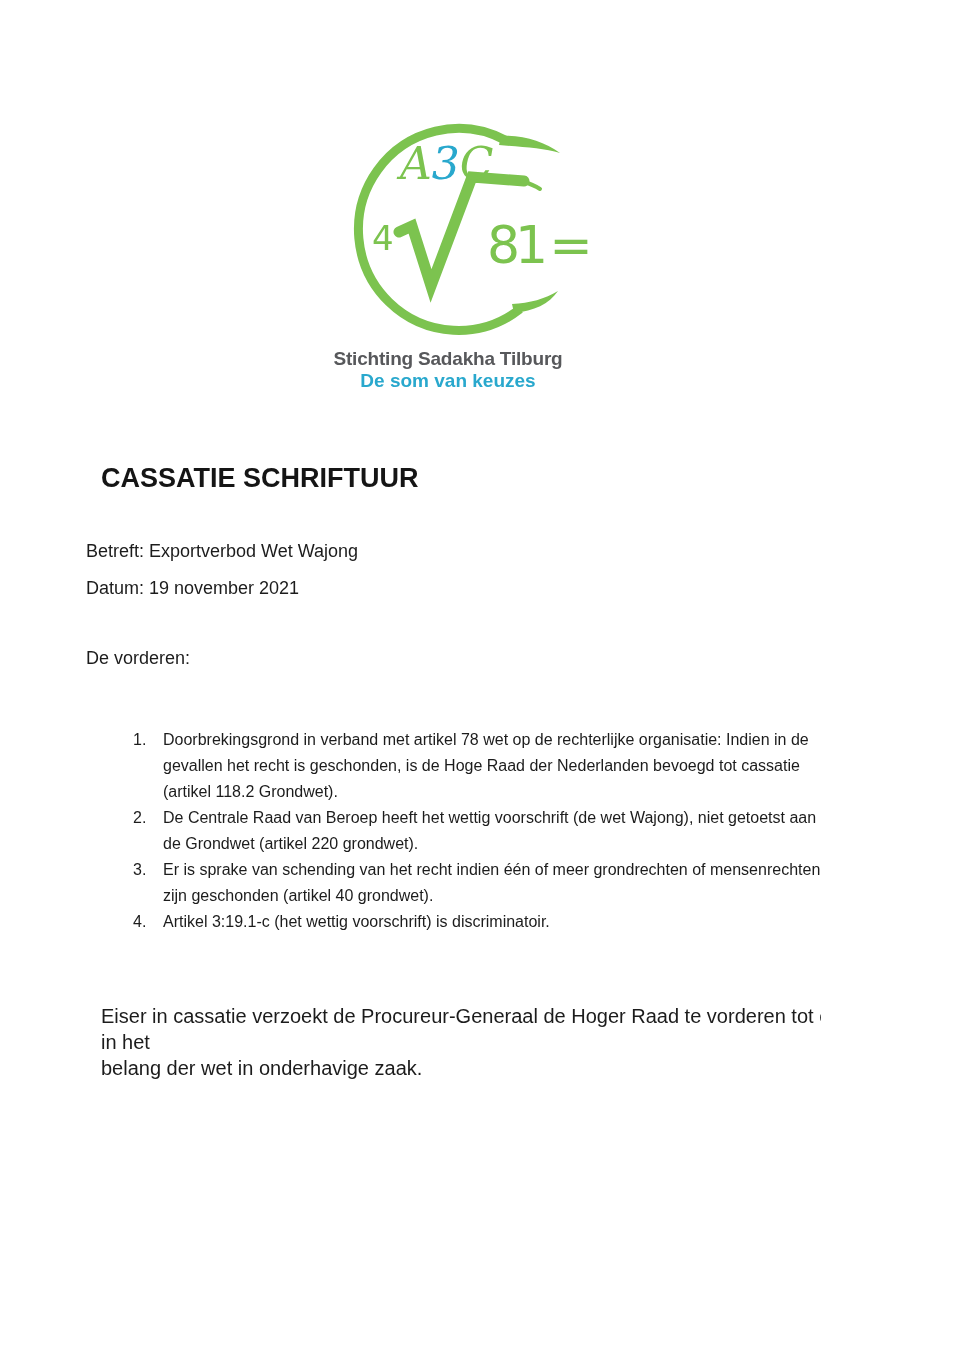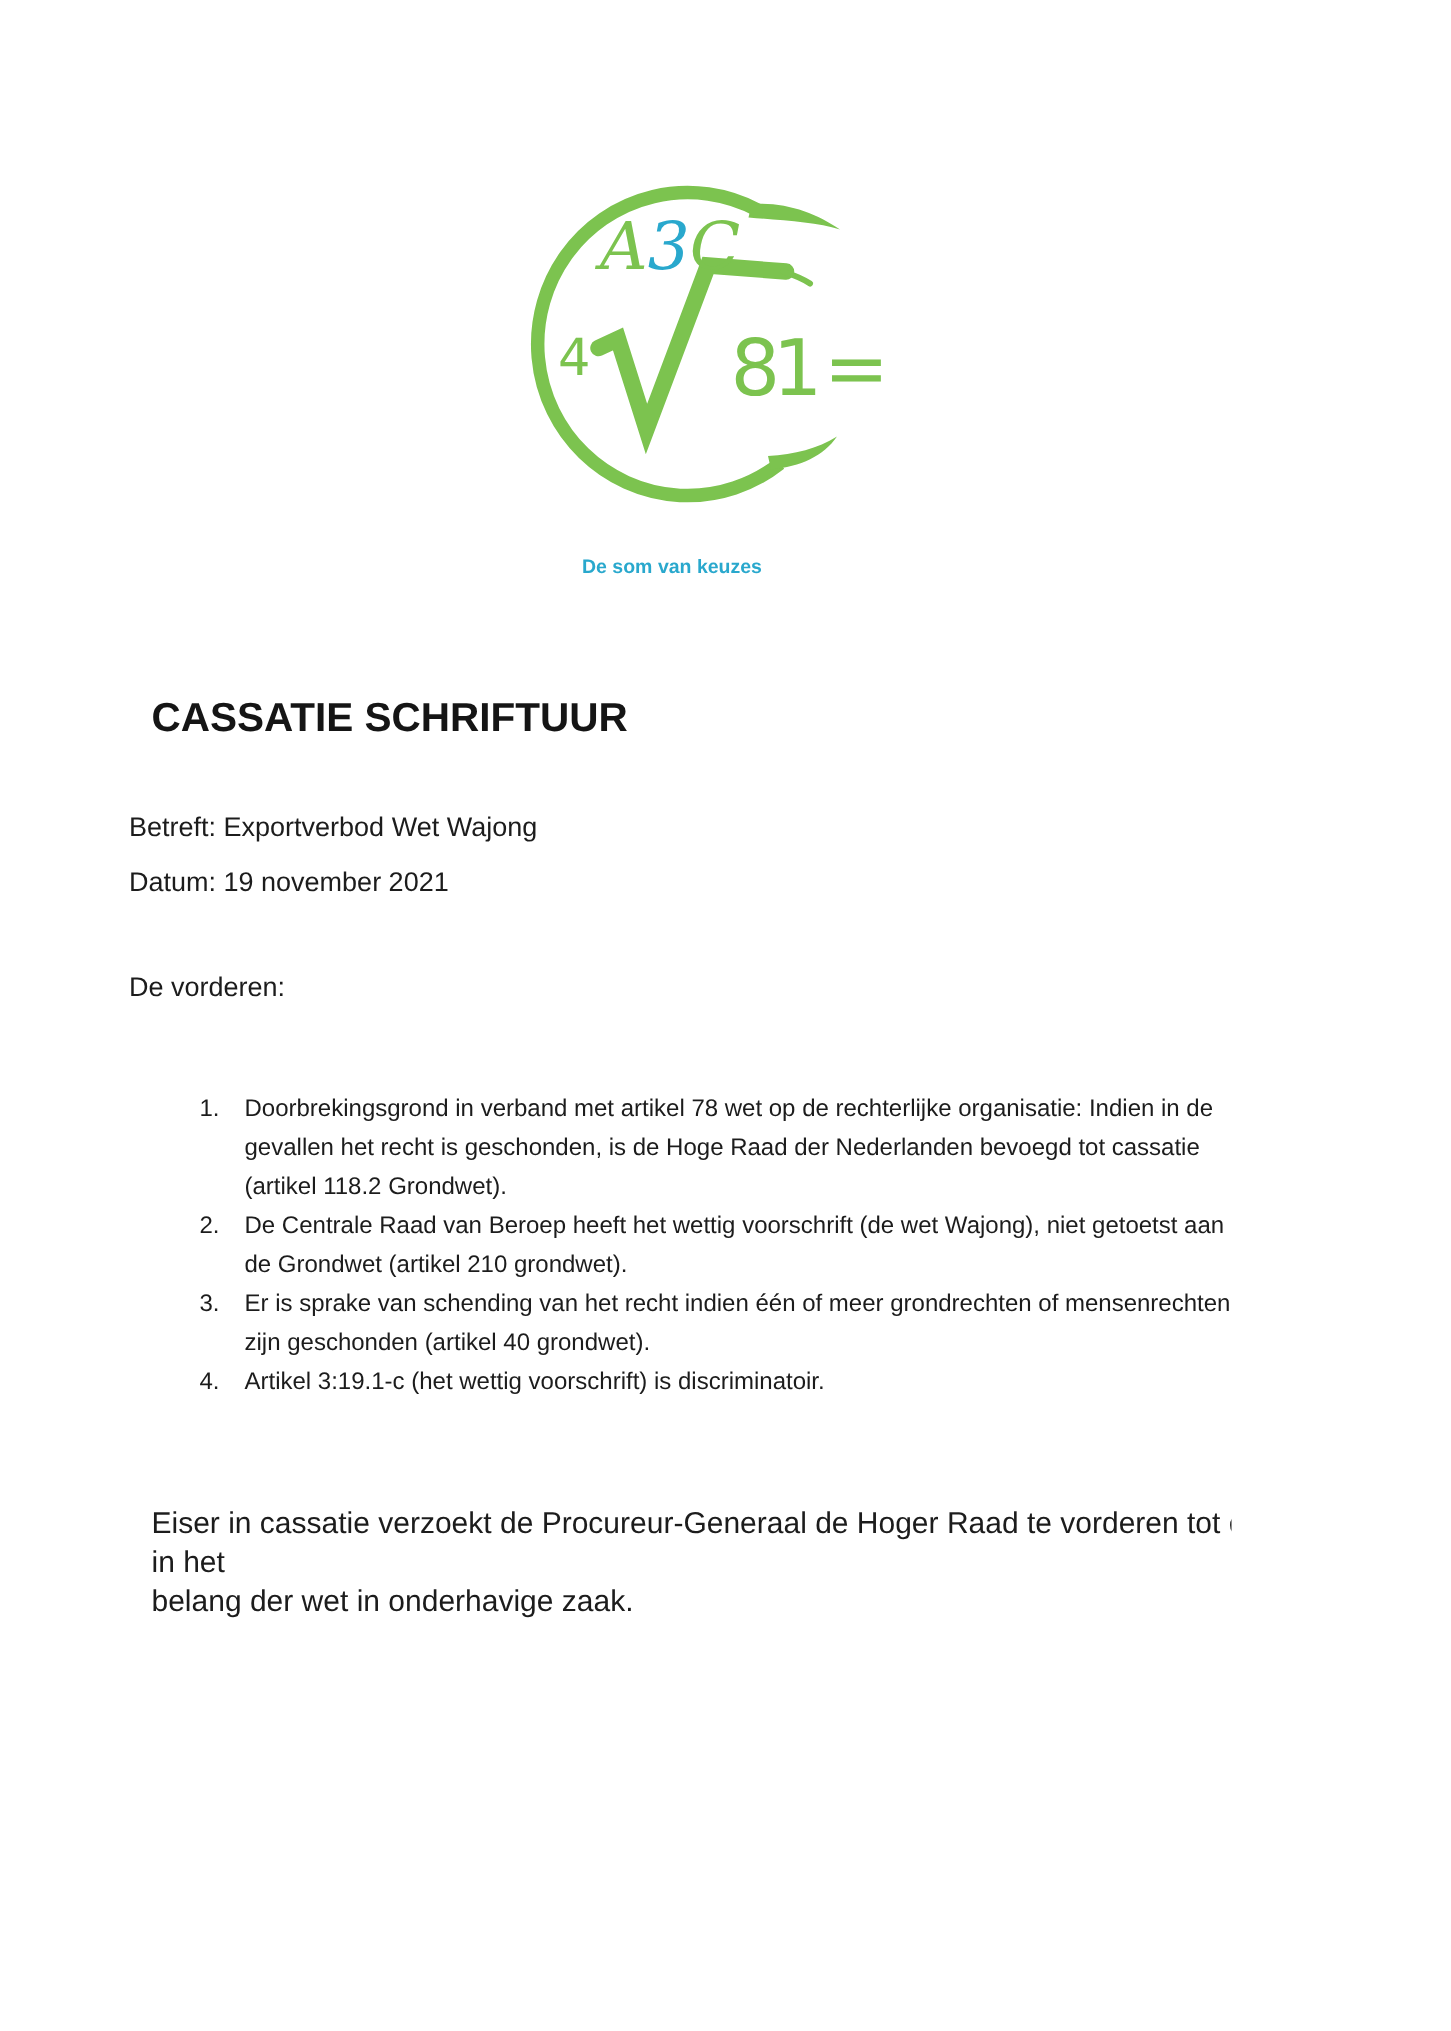--- a/index.html
+++ b/index.html
@@ -15,21 +15,21 @@
   .logo-svg { position: absolute; left: 352px; top: 121px; }
   .org-name {
     position: absolute; left: 288px; top: 348px; width: 320px;
     text-align: center;
     font-size: 19px; font-weight: bold; letter-spacing: -0.2px;
     color: #57585b;
   }
   .org-tagline {
     position: absolute; left: 288px; top: 370px; width: 320px;
     text-align: center;
-    font-size: 13px; font-weight: bold;
+    font-size: 19px; font-weight: bold;
     color: #29a8cd;
   }
   .doc-title {
     position: absolute; left: 101px; top: 463px;
     font-size: 27px; font-weight: bold; color: #151515;
     margin: 0; line-height: 1.15;
   }
   .body-line { position: absolute; left: 86px; margin: 0; font-size: 18px; line-height: 26px; }
   .betreft { top: 538px; }
   .datum   { top: 575px; }
@@ -70,41 +70,42 @@
       <tspan fill="#7cc34f">A</tspan><tspan fill="#29a8cd">3</tspan><tspan fill="#7cc34f">C</tspan>
     </text>
 
     <text class="sans-text" x="20" y="129" font-size="34" fill="#7cc34f">4</text>
 
     <text class="sans-text" x="135" y="142" font-size="52" letter-spacing="-5" fill="#7cc34f">
       <tspan>81</tspan><tspan dx="6">=</tspan>
     </text>
   </svg>
 
+  <div class="org-name">Stichting Sadakha Tilburg</div>
   <div class="org-tagline">De som van keuzes</div>
 
   <h1 class="doc-title">CASSATIE SCHRIFTUUR</h1>
 
   <p class="body-line betreft">Betreft: Exportverbod Wet Wajong</p>
 
   <p class="body-line datum">Datum: 19 november 2021</p>
 
   <p class="body-line middelen-heading">De vorderen:</p>
 
   <ol class="middelen-list">
     <li>
       <span class="li-num">1.</span>
       <span class="li-text">Doorbrekingsgrond in verband met artikel 78 wet op de rechterlijke organisatie: Indien in de
 gevallen het recht is geschonden, is de Hoge Raad der Nederlanden bevoegd tot cassatie
 (artikel 118.2 Grondwet).</span>
     </li>
     <li>
       <span class="li-num">2.</span>
       <span class="li-text">De Centrale Raad van Beroep heeft het wettig voorschrift (de wet Wajong), niet getoetst aan
-de Grondwet (artikel 210 grondwet).</span>
+de Grondwet (artikel 220 grondwet).</span>
     </li>
     <li>
       <span class="li-num">3.</span>
       <span class="li-text">Er is sprake van schending van het recht indien één of meer grondrechten of mensenrechten
 zijn geschonden (artikel 40 grondwet).</span>
     </li>
     <li>
       <span class="li-num">4.</span>
       <span class="li-text">Artikel 3:19.1-c (het wettig voorschrift) is discriminatoir.</span>
     </li>

